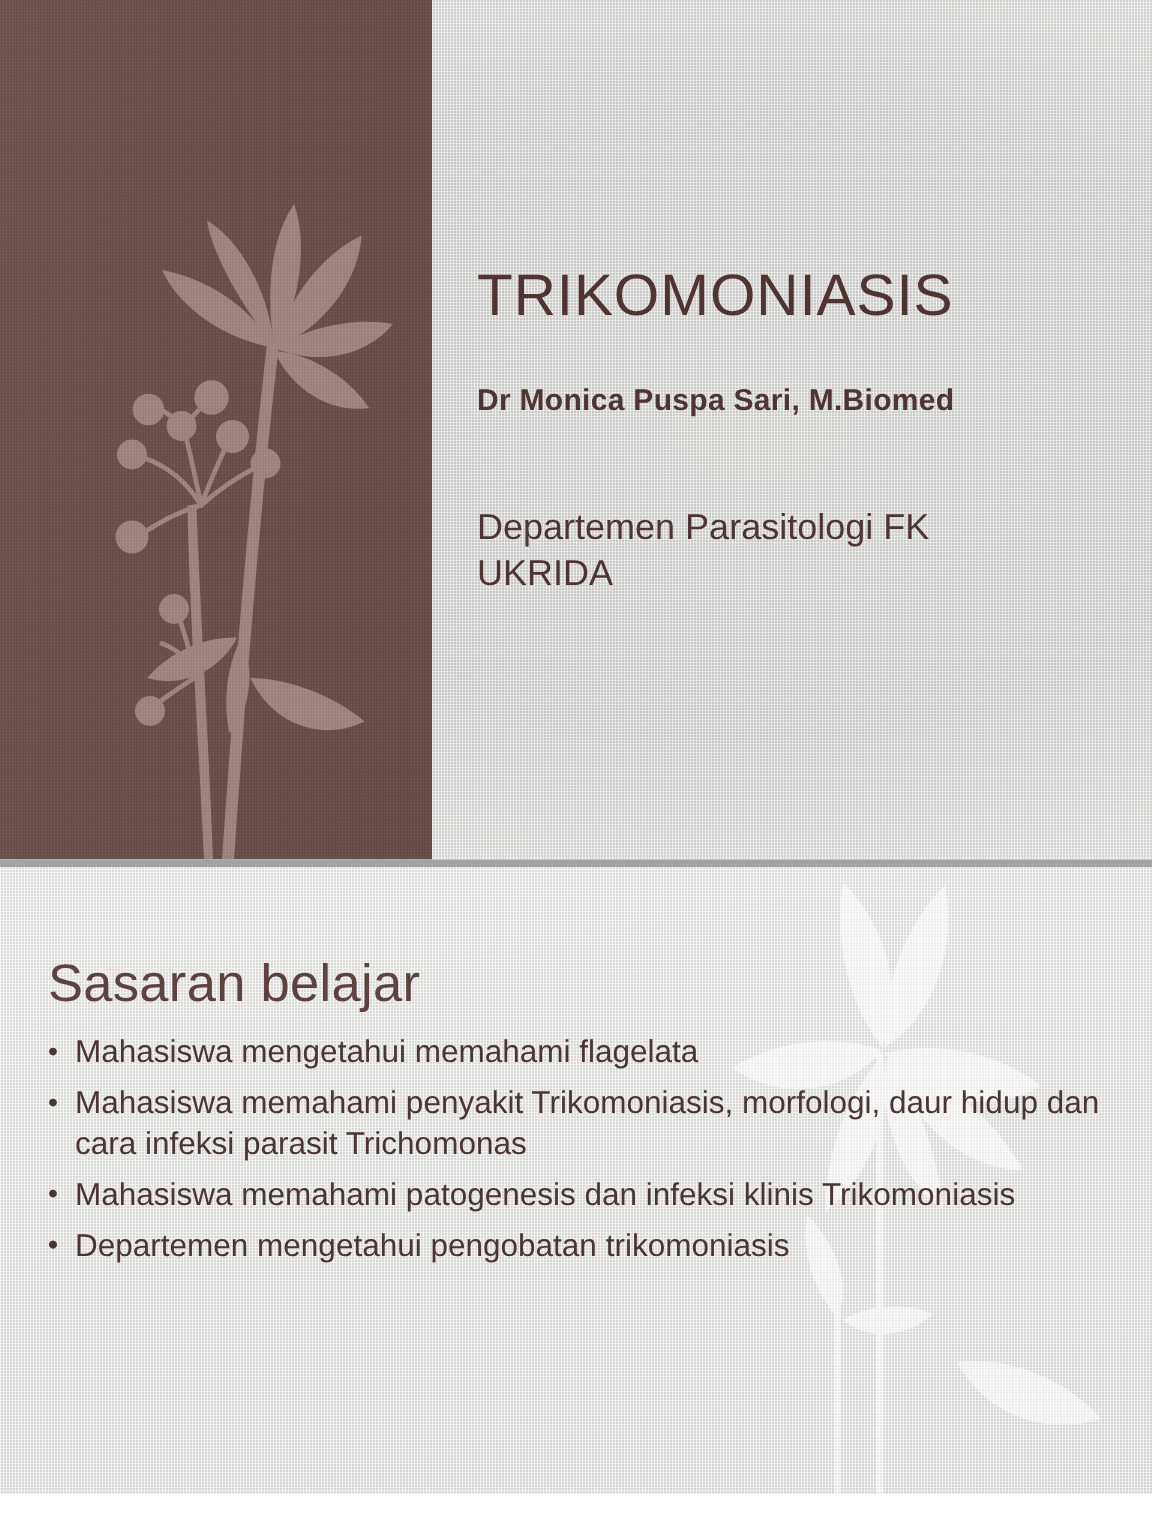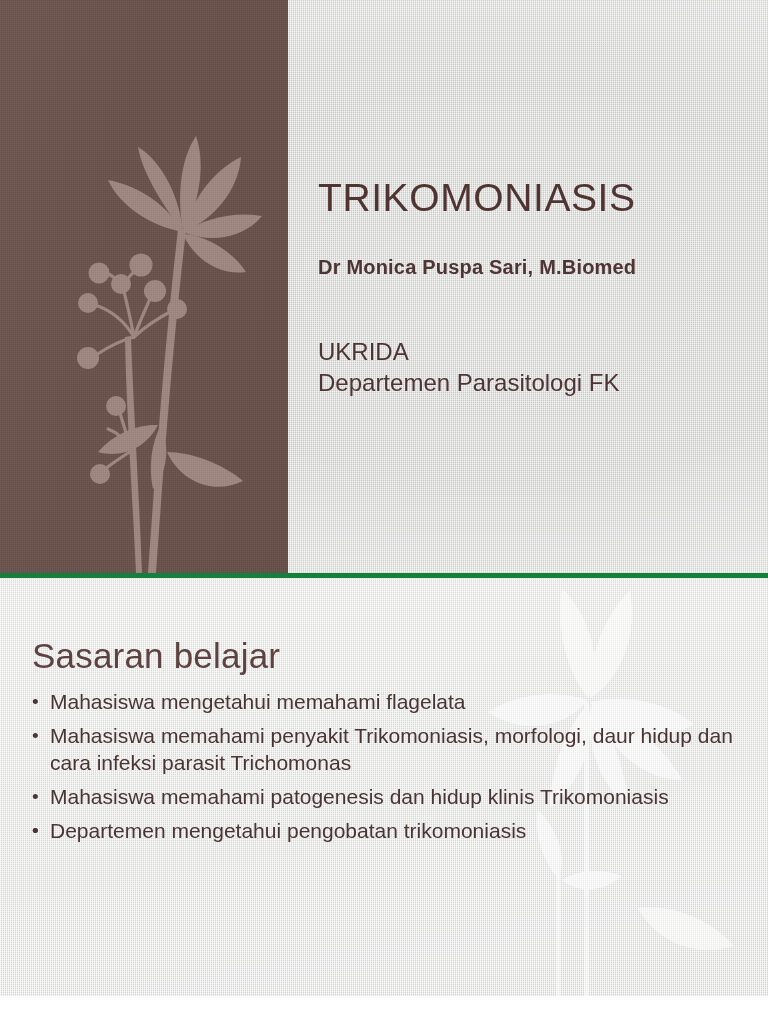--- a/index.html
+++ b/index.html
@@ -1,19 +1,19 @@
 <!DOCTYPE html>
 <html><head>
 <meta charset="utf-8">
 <style>
   html,body{margin:0;padding:0;background:#ffffff;}
   body{width:768px;height:1024px;overflow:hidden;
        font-family:"Liberation Sans", sans-serif;}
 
-  .page{position:relative;width:768px;height:996px;overflow:hidden;background:#15803d;}
+  .page{position:relative;width:768px;height:996px;overflow:hidden;background:#a3a3a3;}
 
   
   .slide1{position:absolute;left:0;top:0;width:768px;height:573px;overflow:hidden;
     background:
       radial-gradient(130% 105% at 66% 50%, #d6d6d4 0%, #cfcfce 34%, #dcdcda 66%, #ececea 100%),
       #d8d8d6;}
   .slide1-texture{position:absolute;inset:0;
     background-image:
       repeating-linear-gradient(90deg, rgba(255,255,255,.5) 0 1px, rgba(120,120,115,.05) 1px 2px),
       repeating-linear-gradient(0deg,  rgba(255,255,255,.42) 0 1px, rgba(120,120,115,.045) 1px 2px);
@@ -107,22 +107,22 @@
           <path d="M160 427 C 152 443, 148 466, 153 489 C 167 473, 171 445, 160 427 Z"></path>
           <path d="M167 452 C 190 452, 222 463, 243 481 C 215 495, 181 483, 167 452 Z"></path>
         </g>
       </svg>
       <div class="darkpanel-tex"></div>
     </div>
 
     <div class="s1-title">TRIKOMONIASIS</div>
     <div class="s1-sub">Dr Monica Puspa Sari, M.Biomed</div>
     <div class="s1-org">
+      <div>Departemen Parasitologi FK</div>
       <div>UKRIDA</div>
-      <div>Departemen Parasitologi FK</div>
     </div>
   </div>
 
   <div class="slide2">
     <div class="slide2-texture"></div>
     <svg class="wm" width="330" height="446" viewBox="0 0 330 446">
       <g fill="#ffffff" opacity="0.85">
         <path d="M150 120 C 128 92, 118 52, 124 10 C 152 38, 166 84, 150 120 Z"></path>
         <path d="M152 120 C 150 82, 164 40, 192 12 C 200 56, 184 100, 152 120 Z"></path>
         <path d="M150 122 C 120 112, 82 114, 50 134 C 82 156, 126 152, 150 122 Z"></path>
@@ -136,19 +136,19 @@
         <rect x="146" y="124" width="5" height="322"></rect>
         <rect x="118" y="296" width="4" height="150"></rect>
       </g>
     </svg>
 
     <div class="s2-head" style="top:58px;text-align:right;">Sasaran belajar</div>
 
     <ul class="s2-list" style="top:110px;">
       <li><span class="bullet">•</span><span>Mahasiswa mengetahui memahami flagelata</span></li>
       <li><span class="bullet">•</span><span>Mahasiswa memahami penyakit Trikomoniasis, morfologi, daur hidup dan cara infeksi parasit Trichomonas</span></li>
-      <li><span class="bullet">•</span><span>Mahasiswa memahami patogenesis dan hidup klinis Trikomoniasis</span></li>
+      <li><span class="bullet">•</span><span>Mahasiswa memahami patogenesis dan infeksi klinis Trikomoniasis</span></li>
       <li><span class="bullet">•</span></li>
       <li><span class="bullet">•</span><span>Departemen mengetahui pengobatan trikomoniasis</span></li>
     </ul>
   </div>
 
 </div>
 
 </body></html>

